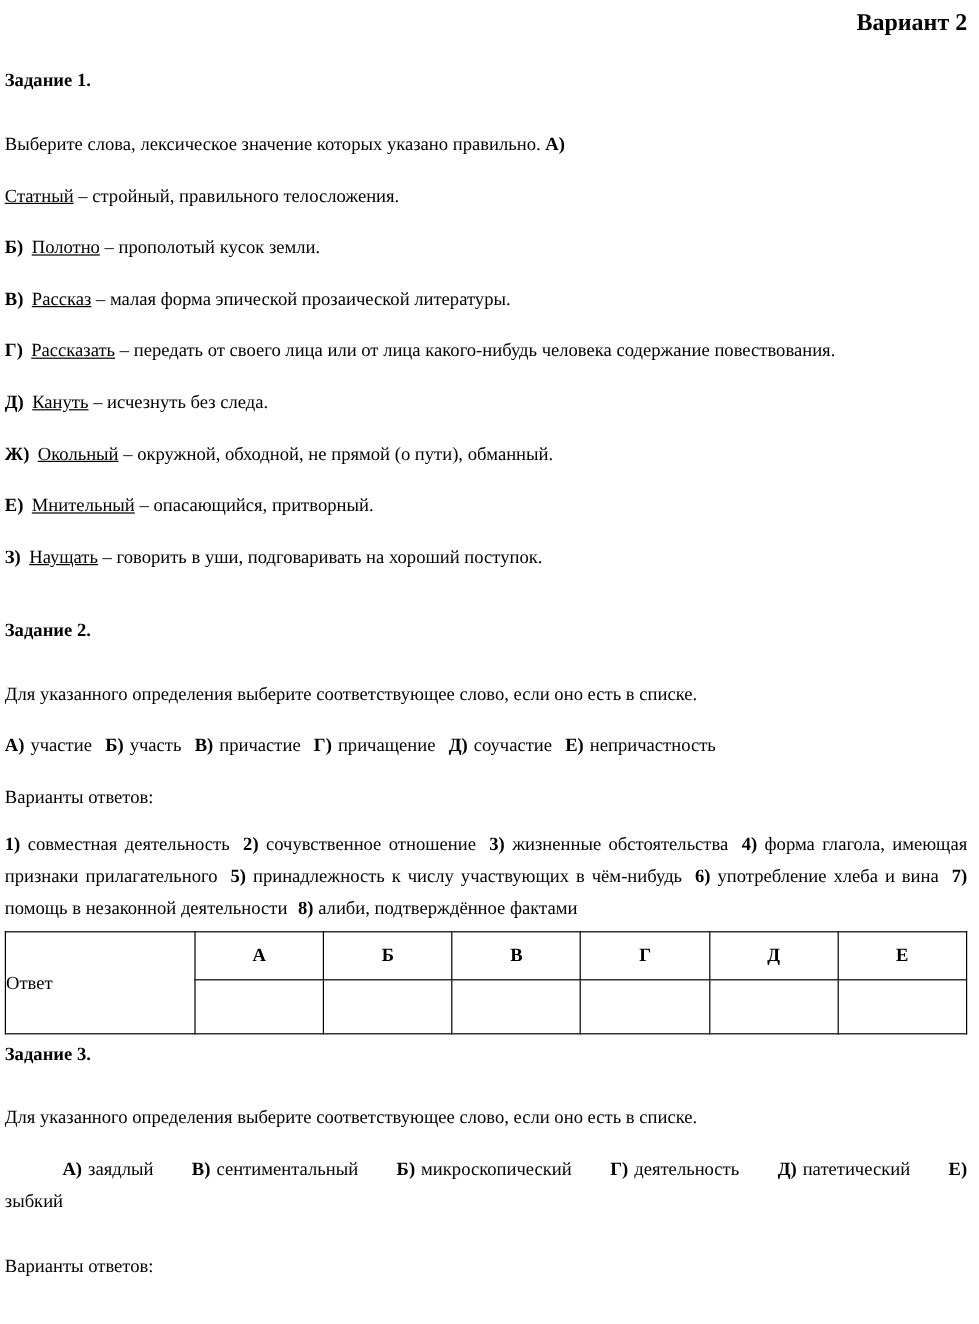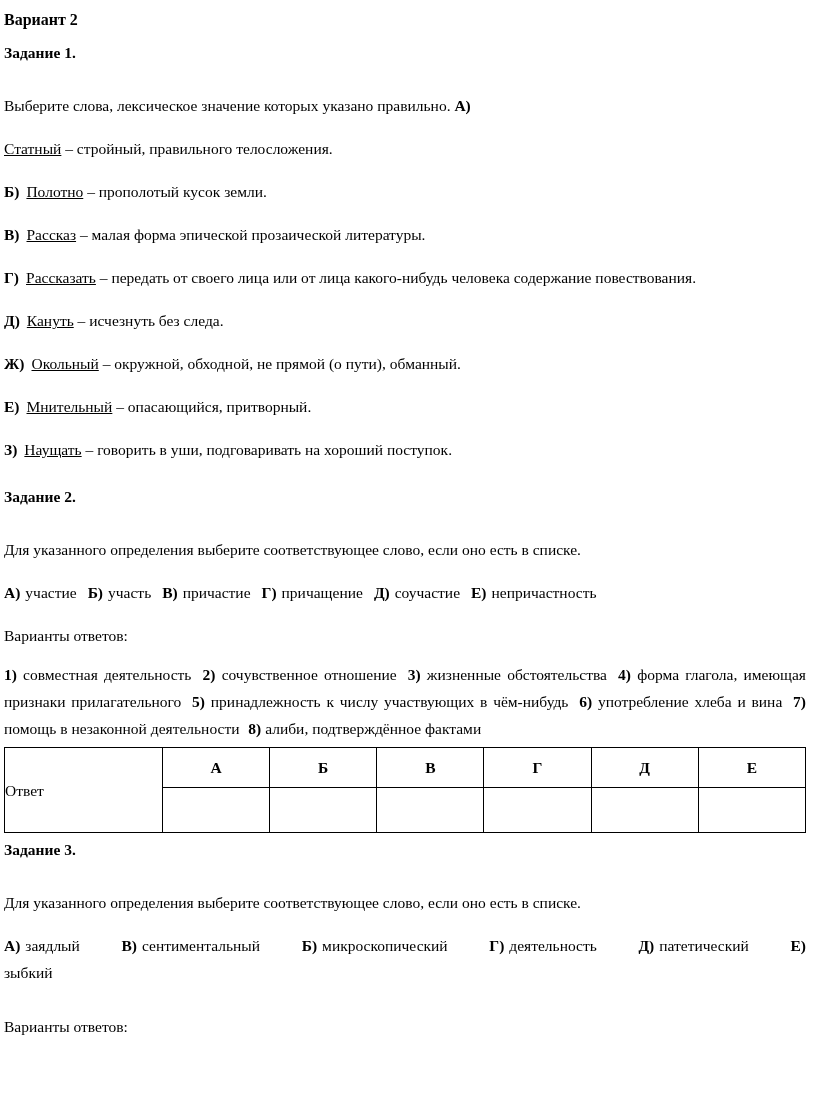--- a/index.html
+++ b/index.html
@@ -6,32 +6,32 @@
   html, body { background: #ffffff; }
   body {
     width: 816px; height: 1103px;
     font-family: "Liberation Serif", "DejaVu Serif", serif;
     font-size: 15.5px;
     line-height: 27px;
     color: #000;
     overflow: hidden;
   }
   .page { width: 816px; height: 1103px; padding: 6px 10px 0 4px; overflow: hidden; }
-  .title { text-align: left; font-weight: bold; font-size: 16px; margin-bottom: 6px; }
+  .title { text-align: right; font-weight: bold; font-size: 20px; margin-bottom: 21px; }
   .heading { font-weight: bold; margin-bottom: 26px; }
-  .gap-top { margin-top: 20px; }
+  .gap-top { margin-top: 34px; }
   .para { margin-bottom: 16px; }
   .mb-sm { margin-bottom: 12px; }
   .mb-lg { margin-bottom: 27px; }
   .word { text-decoration: underline; font-family: Liberation Serif, serif; }
   .label { font-weight: bold; padding-right: 7px; }
   .opt-label { font-weight: bold; }
   .options-row { display: flex; column-gap: 11px; margin-bottom: 16px; white-space: nowrap; }
   .opt b { margin-right: 5px; }
-  .options-spread { display: flex; justify-content: space-between; white-space: nowrap; }
+  .options-spread { display: flex; justify-content: space-between; white-space: nowrap; margin-left: 48px; }
   .answers { text-align: justify; margin-bottom: 5px; }
   .answers b:not(:first-child) { margin-left: 5px; }
   table.answer-table {
     border-collapse: collapse; width: 100%; table-layout: fixed; margin-bottom: 3px;
   }
   .answer-table td { border: 1px solid #000; }
   .col-label { width: 158px; }
   .cell-label { text-align: left; vertical-align: middle; font-weight: normal; }
   .cell-head { text-align: center; font-weight: bold; height: 40px; vertical-align: middle; }
   .cell-ans { height: 45px; }

